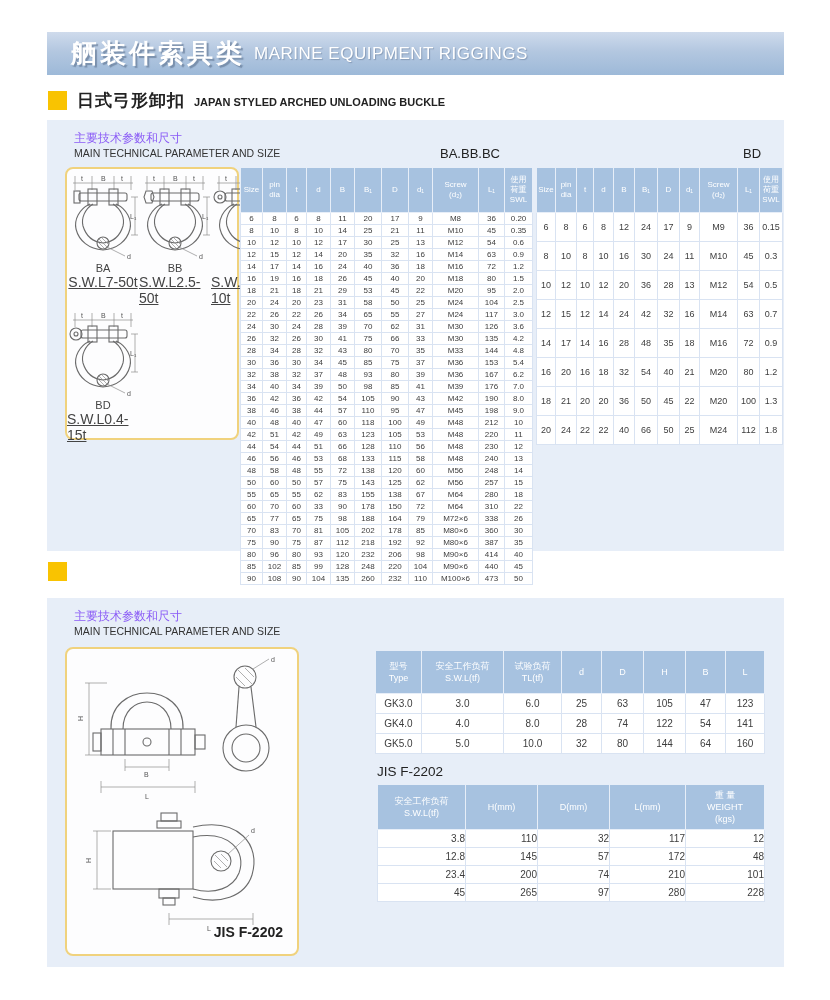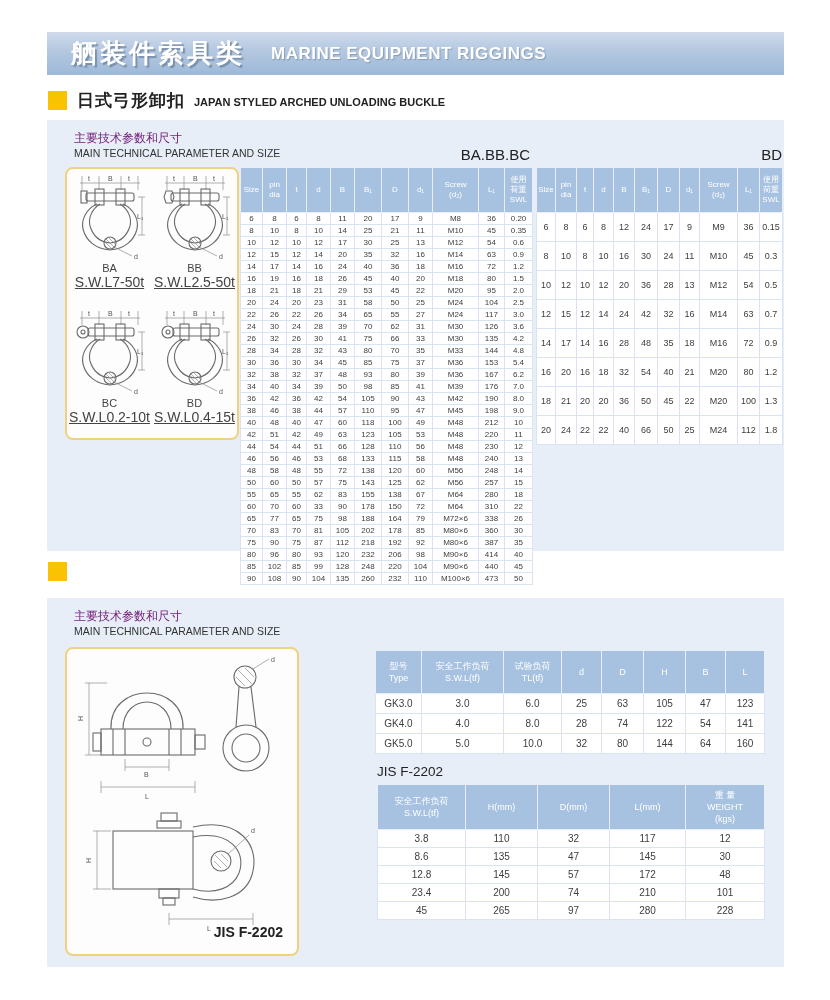--- a/index.html
+++ b/index.html
@@ -5,75 +5,75 @@
   html,body{margin:0;padding:0;background:#fff;}
   #page{position:relative;width:830px;height:1000px;background:#fff;overflow:hidden;
         font-family:"Liberation Sans","DejaVu Sans",sans-serif;color:#333;}
 
   
   .banner{position:absolute;left:47px;top:32px;width:737px;height:43px;
           background:linear-gradient(#cfdbec 0%,#b3c7e0 45%,#9db9d8 100%);
           display:flex;align-items:center;padding-left:24px;box-sizing:border-box;}
   .banner-zh{font-size:26px;font-weight:bold;color:#fff;letter-spacing:3px;
              text-shadow:2px 2px 1px rgba(96,116,146,.65);}
-  .banner-en{font-size:17px;font-weight:bold;color:#fff;margin-left:26px;letter-spacing:.5px;
+  .banner-en{font-size:17px;font-weight:normal;color:#fff;margin-left:9px;letter-spacing:.5px;
              text-shadow:1px 1px 1px rgba(96,116,146,.5);}
 
   
   .sec-head{position:absolute;display:flex;align-items:center;}
   .bullet{width:19px;height:19px;background:#f9c301;margin-right:10px;flex:0 0 auto;}
   .head-zh{font-size:17px;font-weight:bold;color:#222;letter-spacing:1px;}
   .head-en{font-size:11px;font-weight:bold;color:#222;margin-left:9px;padding-top:3px;}
 
   
   .panel{position:absolute;left:47px;width:737px;background:#e7eef8;}
-  .subtitle-zh{position:absolute;left:27px;top:10px;font-size:12px;color:#701a75;}
+  .subtitle-zh{position:absolute;left:27px;top:10px;font-size:12px;color:#8b5cf6;}
   .subtitle-en{position:absolute;left:27px;top:27px;font-size:10.5px;color:#333;}
 
   
   .diagram-box{position:absolute;background:#fdfdfe;border:2px solid #f0d27d;border-radius:8px;
                box-sizing:border-box;}
-  .fig-grid{display:grid;grid-template-columns:1fr 1fr;grid-template-rows:1fr 1fr;
+  .fig-grid{display:grid;grid-template-columns:1fr 1fr 1fr;grid-template-rows:1fr 1fr;
             width:100%;height:100%;}
   .fig{display:flex;flex-direction:column;align-items:center;justify-content:flex-start;padding-top:4px;}
   .fig-code{font-size:11px;color:#444;margin-top:1px;}
   .fig-swl{font-size:14px;color:#444;margin-top:0;text-decoration:underline;}
   svg{display:block;}
   .ln{stroke:#6b6b6b;stroke-width:1.1;fill:none;}
   .dim{stroke:#8d8d8d;stroke-width:.7;fill:none;}
   .dimtxt{fill:#555;font-size:7px;font-family:"Liberation Sans",sans-serif;}
 
   
   table{border-collapse:collapse;table-layout:fixed;}
   th{background:#a7c2e0;color:#fff;font-weight:normal;text-align:center;vertical-align:middle;
      border:1px solid #e7eef8;white-space:pre-line;}
   td{background:#fff;color:#3d3d3d;text-align:center;vertical-align:middle;
      border:1px solid #d9e3f2;}
 
-  .tbl-label{position:absolute;font-size:15px;color:#222;text-align:right;}
+  .tbl-label{position:absolute;font-size:13px;color:#222;text-align:center;}
 
   
   #tbl1{position:absolute;left:240px;top:167px;width:292px;}
   #tbl1 th{font-size:8px;height:42px;line-height:10px;}
   #tbl1 td{font-size:8px;line-height:11px;padding:0;height:11px;}
 
   
   #tbl2{position:absolute;left:536px;top:167px;width:246px;}
   #tbl2 th{font-size:8px;height:42px;line-height:10px;}
   #tbl2 td{font-size:9px;padding:9px 0;}
 
   
   #tbl3{position:absolute;left:375px;top:650px;width:389px;}
   #tbl3 th{font-size:9px;height:40px;line-height:12px;}
   #tbl3 td{font-size:10px;padding:4px 8px;}
 
   
   #tbl4{position:absolute;left:377px;top:784px;width:387px;}
   #tbl4 th{font-size:9px;height:42px;line-height:12px;}
-  #tbl4 td{font-size:10px;padding:3px 0;}
+  #tbl4 td{font-size:10px;padding:3px 0;text-align:right;}
 
   .jis-label{position:absolute;left:377px;top:764px;font-size:13.5px;color:#222;}
   .jis-caption{position:absolute;right:14px;bottom:14px;font-size:14px;font-weight:bold;color:#222;}
 </style>
 </head>
 <body>
 
 <div id="page">
 
   <div class="banner">
@@ -959,27 +959,20 @@
       </thead>
       <tbody>
         <tr>
           <td>3.8</td>
           <td>110</td>
           <td>32</td>
           <td>117</td>
           <td>12</td>
         </tr>
         <tr>
-          <td>8.6</td>
-          <td>135</td>
-          <td>47</td>
-          <td>145</td>
-          <td>30</td>
-        </tr>
-        <tr>
           <td>12.8</td>
           <td>145</td>
           <td>57</td>
           <td>172</td>
           <td>48</td>
         </tr>
         <tr>
           <td>23.4</td>
           <td>200</td>
           <td>74</td>

